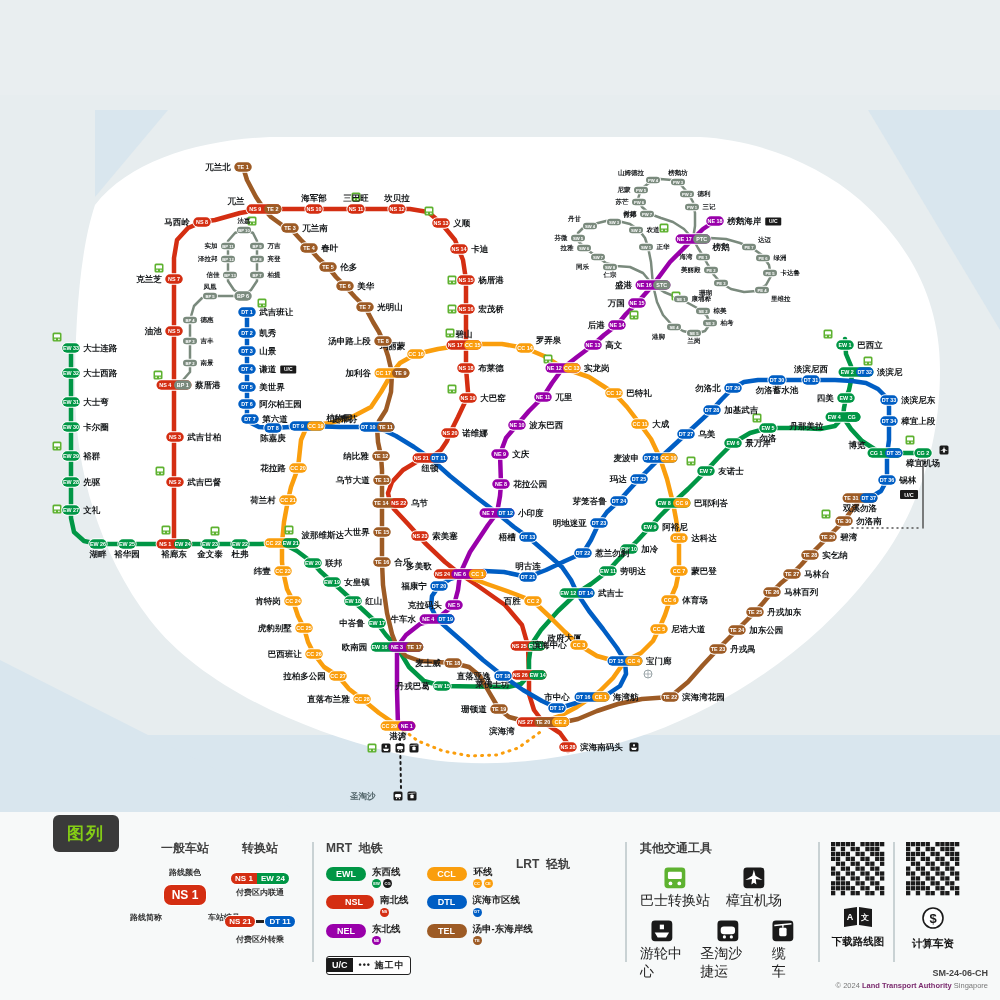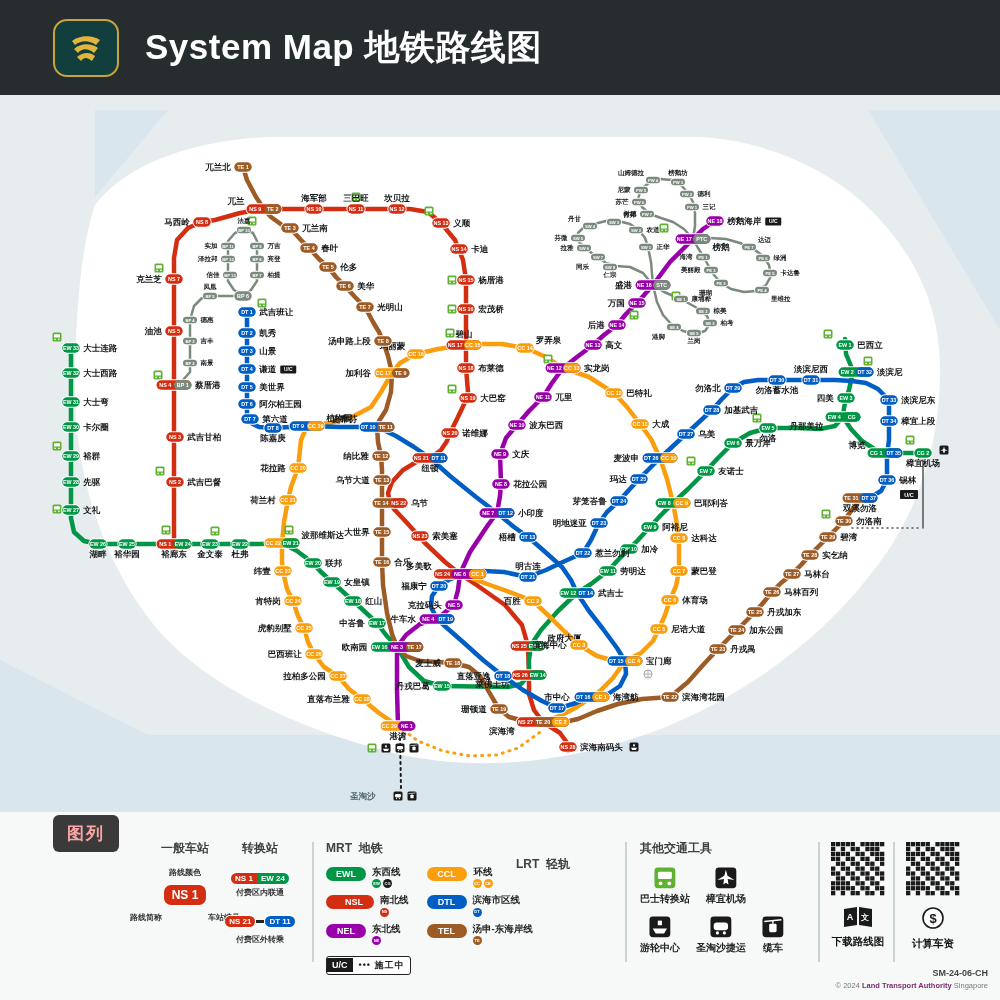--- a/index.html
+++ b/index.html
@@ -9,60 +9,50 @@
   #header{position:absolute;left:0;top:0;width:1000px;height:95px;background:#272d2e;display:flex;align-items:center;}
   #logo{width:62px;height:54px;margin-left:53px;border-radius:14px;background:#123f3d;border:2px solid #c9a43c;
     display:flex;align-items:center;justify-content:center;}
   #title{color:#fff;font-size:35px;font-weight:bold;margin-left:26px;letter-spacing:.5px;}
   
   #mapwrap{position:absolute;left:0;top:95px;width:1000px;height:717px;}
   svg text{font-family:"Liberation Sans","DejaVu Sans",sans-serif;}
   
   #legend{position:absolute;left:0;top:812px;width:1000px;height:188px;background:#f7f9f9;}
   .lg-abs{position:absolute;}
-  #tulie{left:53px;top:3px;background:#3a3a3a;color:#fca5a5;font-size:17px;font-weight:bold;
+  #tulie{left:53px;top:3px;background:#3a3a3a;color:#84cc16;font-size:17px;font-weight:bold;
     padding:7px 14px;border-radius:6px;letter-spacing:2px;}
   .lg-title{font-size:12px;font-weight:bold;color:#404040;}
   .lg-small{font-size:8px;color:#333;font-weight:bold;}
   .pill{display:inline-flex;border-radius:8px;overflow:hidden;border:1px solid #fff;vertical-align:middle;}
   .pill span{color:#fff;font-weight:bold;padding:1px 4px;font-size:8px;}
   .bigpill span{font-size:12px;padding:3px 8px;}
   .divider{width:2px;background:#c9d2d4;}
   .chiprow{display:flex;align-items:flex-start;margin-bottom:7px;}
   .chip{min-width:30px;text-align:center;border-radius:9px;color:#fff;font-size:9px;font-weight:bold;padding:2px 5px;}
   .chipname{font-size:9.5px;font-weight:bold;color:#222;margin-left:6px;line-height:1.1;text-align:right;}
   .subdots{display:flex;gap:2px;margin-top:2px;}
   .subdot{width:9px;height:9px;border-radius:50%;color:#fff;font-size:4px;font-weight:bold;
      display:flex;align-items:center;justify-content:center;}
   .ucbox{display:inline-flex;align-items:center;border:1px solid #222;border-radius:3px;overflow:hidden;background:#fff;}
   .ucbox .uc1{background:#1a1a1a;color:#fff;font-weight:bold;font-size:9px;padding:2px 5px;}
   .ucbox .uc2{font-size:9px;font-weight:bold;color:#222;padding:2px 6px;letter-spacing:1px;}
   .othercell{display:inline-flex;flex-direction:column;align-items:center;margin-right:16px;}
-  .othercell .lbl{font-size:10px;font-weight:bold;color:#222;margin-top:3px;}
+  .othercell .lbl{font-size:14px;font-weight:normal;color:#222;margin-top:3px;}
   .qrcap{font-size:10.5px;font-weight:bold;color:#111;text-align:center;}
   #footnote{position:absolute;right:12px;bottom:10px;text-align:right;}
   #footnote .code{font-size:9px;color:#444;font-weight:bold;}
   #footnote .cp{font-size:7.5px;color:#777;margin-top:3px;}
   #footnote .cp b{color:#7a2a6e;}
 </style>
 </head>
 <body>
 
 <div id="page">
 
-  <div id="header">
-    <div id="logo">
-      <svg width="40" height="34" viewBox="0 0 40 34">
-        <path d="M6 10 C14 4 26 4 34 9 L30 14 C23 9 15 9 9 14 Z" fill="#e3b53c"></path>
-        <path d="M8 18 C15 12 25 12 32 17 L28 22 C22 17 16 17 12 22 Z" fill="#e3b53c"></path>
-        <path d="M11 26 C17 21 24 21 29 25 L26 30 C21 26 18 26 15 30 Z" fill="#e3b53c"></path>
-      </svg>
-    </div>
-    <div id="title">System Map 地铁路线图</div>
-  </div>
 
   <div id="mapwrap">
     <svg id="mapsvg" width="1000" height="717" viewBox="0 95 1000 717">
         <rect x="0" y="95" width="1000" height="717" fill="#e7edef"></rect>
         <rect x="0" y="735" width="1000" height="77" fill="#d9e6ee"></rect>
         <polygon points="0,660 300,812 0,812" fill="#d9e6ee"></polygon>
         <polygon points="868,110 1000,110 1000,330" fill="#d9e6ee"></polygon>
         <polygon points="95,110 168,110 95,197" fill="#d9e6ee"></polygon>
         <path d="M 95,205 C 130,160 200,140 270,137 L 700,137 C 760,140 820,165 860,200 C 910,245 940,300 940,370 C 940,450 915,520 870,575 C 820,640 740,700 650,733 C 560,765 470,772 390,752 C 300,730 200,685 150,620 C 100,555 75,470 75,390 C 75,320 80,250 95,205 Z" fill="#ffffff"></path>
         <path d="M568,751 L568,744 L560,733 L543,722 L534,710 L529,694 L529,675 L528,646 L522,625 L505,605 L478,586 L460,574 L445,562 L425,543 L408,524 L394,509 L390,503 L388,493 L392,482 L403,470 L418,461 L430,458 L441,450 L447,441 L450,433 L458,417 L466,400 L468,392 L466,368 L466,280 L463,260 L455,240 L441,223 L428,212 L410,209 L264,209 L240,213 L215,220 L202,222 L188,228 L177,240 L174,258 L174,544" fill="none" stroke="#d42e12" stroke-width="4.5" stroke-linecap="round" stroke-linejoin="round"></path>

